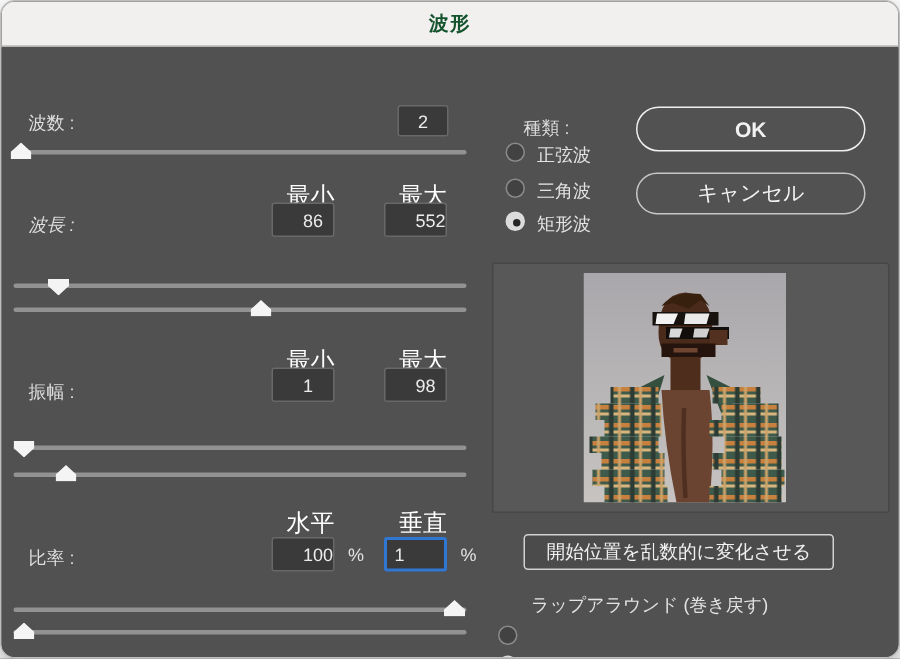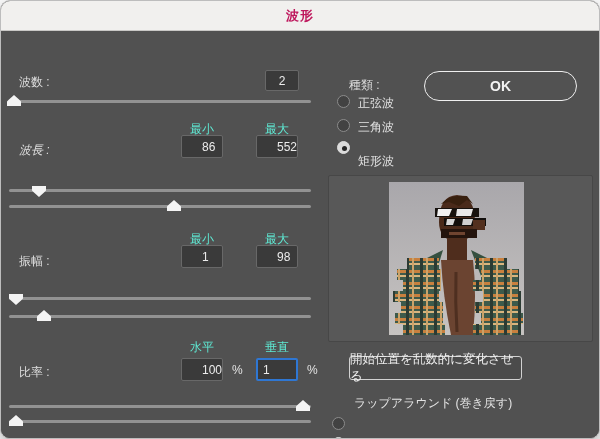--- a/index.html
+++ b/index.html
@@ -8,26 +8,26 @@
   .window{
     position:absolute;left:0;top:0;width:600px;height:439px;
     border-radius:10px;overflow:hidden;background:#515151;
     border:1px solid #bdbdbd;box-shadow:0 6px 18px rgba(0,0,0,.35);
   }
   .titlebar{
     position:absolute;left:0;top:0;width:100%;height:30px;
     background:#f1f0ee;border-bottom:1px solid #c9c8c6;
     display:flex;align-items:center;justify-content:center;
   }
-  .titlebar .title{font-size:13px;font-weight:700;color:#be185d;letter-spacing:1px;}
+  .titlebar .title{font-size:13px;font-weight:700;color:#14532d;letter-spacing:1px;}
 
   .content{position:absolute;left:0;top:31px;right:0;bottom:0;background:#515151;}
 
   .lbl{position:absolute;font-size:12px;color:#dedede;white-space:nowrap;}
-  .hdr{position:absolute;font-size:12px;color:#5eead4;width:42px;text-align:center;}
+  .hdr{position:absolute;font-size:16px;color:#ffffff;width:42px;text-align:right;}
 
   .numbox{
     position:absolute;background:#3a3a3a;border:1px solid #686868;border-radius:2px;
     color:#ececec;font-size:12px;padding:0 0 0 20px;outline:none;
   }
   .numbox.centered{text-align:center;padding:0;}
   .numbox.focused{border:2px solid #2f77d3;padding-left:5px;}
   .pct{position:absolute;font-size:12px;color:#e2e2e2;}
 
   .slider{position:absolute;height:12px;}
@@ -121,23 +121,24 @@
       <div class="track"></div>
       <div class="thumb up" style="left:0px;"></div>
     </div>
 
     <span class="lbl" style="left:348px;top:45px;">種類 :</span>
     <span class="radio" style="left:336px;top:63px;"></span>
     <span class="radio-label" style="left:357px;top:63px;">正弦波</span>
     <span class="radio" style="left:336px;top:87px;"></span>
     <span class="radio-label" style="left:357px;top:87px;">三角波</span>
     <span class="radio selected" style="left:336px;top:109px;"></span>
-    <span class="radio-label" style="left:357px;top:109px;margin-top:12px;">矩形波</span>
+    <span class="radio-label" style="left:357px;top:109px;">矩形波</span>
 
     <div class="pill-btn primary" style="left:423px;top:39px;width:153px;height:30px;">OK</div>
+    <div class="pill-btn secondary" style="left:423px;top:83px;width:153px;height:28px;">キャンセル</div>
 
     <div class="preview-panel">
       <svg class="preview-photo" viewBox="0 0 135 153" aria-hidden="true">
         <defs>
           <linearGradient id="bgGrad" x1="0" y1="0" x2="0" y2="1">
             <stop offset="0" stop-color="#a9a7ab"></stop>
             <stop offset="1" stop-color="#c6c3c1"></stop>
           </linearGradient>
           <pattern id="plaid" width="14" height="12" patternUnits="userSpaceOnUse">
             <rect width="14" height="12" fill="#3d5a4b"></rect>
@@ -181,21 +182,21 @@
         <rect x="86" y="76" width="32" height="11" fill="url(#plaid)"></rect>
         <rect x="92" y="87" width="38" height="11" fill="url(#plaid)"></rect>
         <rect x="84" y="98" width="46" height="11" fill="url(#plaid)"></rect>
         <rect x="94" y="109" width="38" height="11" fill="url(#plaid)"></rect>
         <rect x="86" y="120" width="46" height="11" fill="url(#plaid)"></rect>
         <rect x="92" y="131" width="42" height="11" fill="url(#plaid)"></rect>
         <rect x="84" y="142" width="48" height="11" fill="url(#plaid)"></rect>
       </svg>
     </div>
 
-    <div class="rect-btn" style="left:348px;top:324px;width:173px;height:24px;">開始位置を乱数的に変化させる</div>
+    <div class="rect-btn" style="left:348px;top:324px;width:207px;height:24px;">開始位置を乱数的に変化させる</div>
 
     <span class="radio" style="left:331px;top:385px;"></span>
     <span class="radio-label" style="left:353px;top:363px;">ラップアラウンド (巻き戻す)</span>
     <span class="radio selected" style="left:331px;top:405px;"></span>
     <span class="radio-label" style="left:353px;top:405px;">端のピクセルを繰り返して埋める</span>
 
   </div>
 </div>
 
 </body></html>

